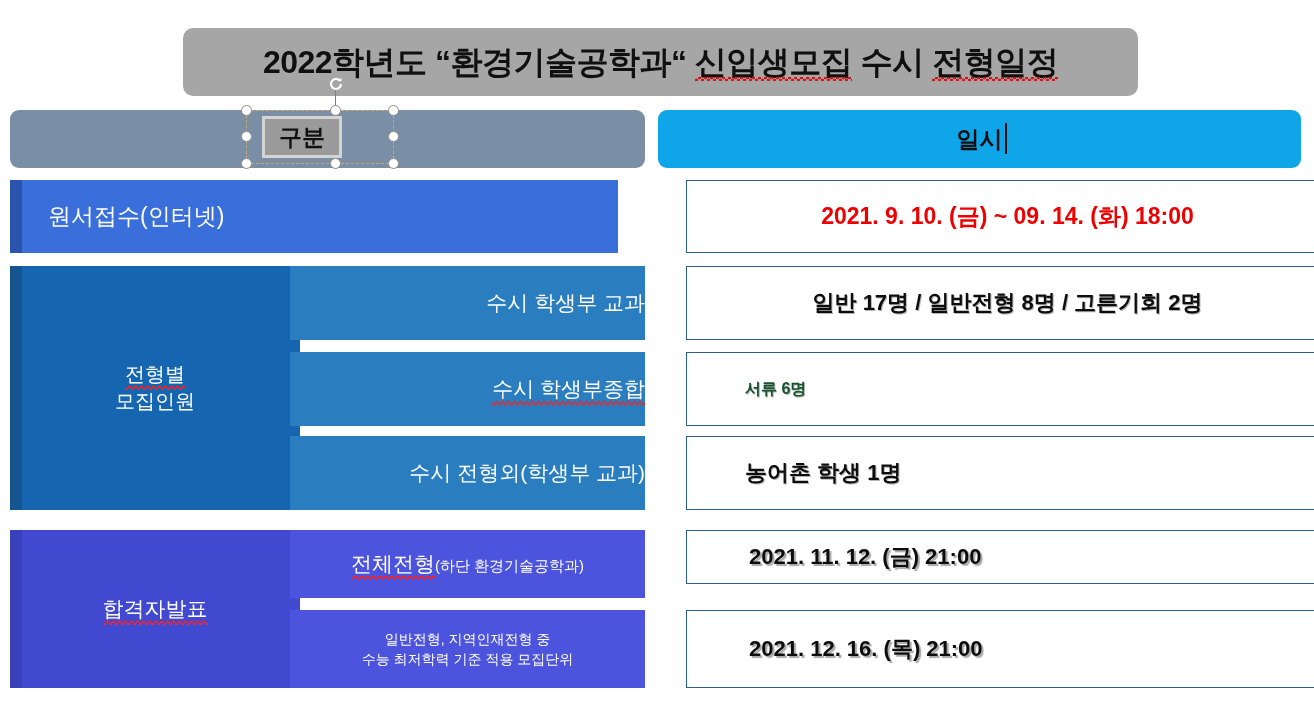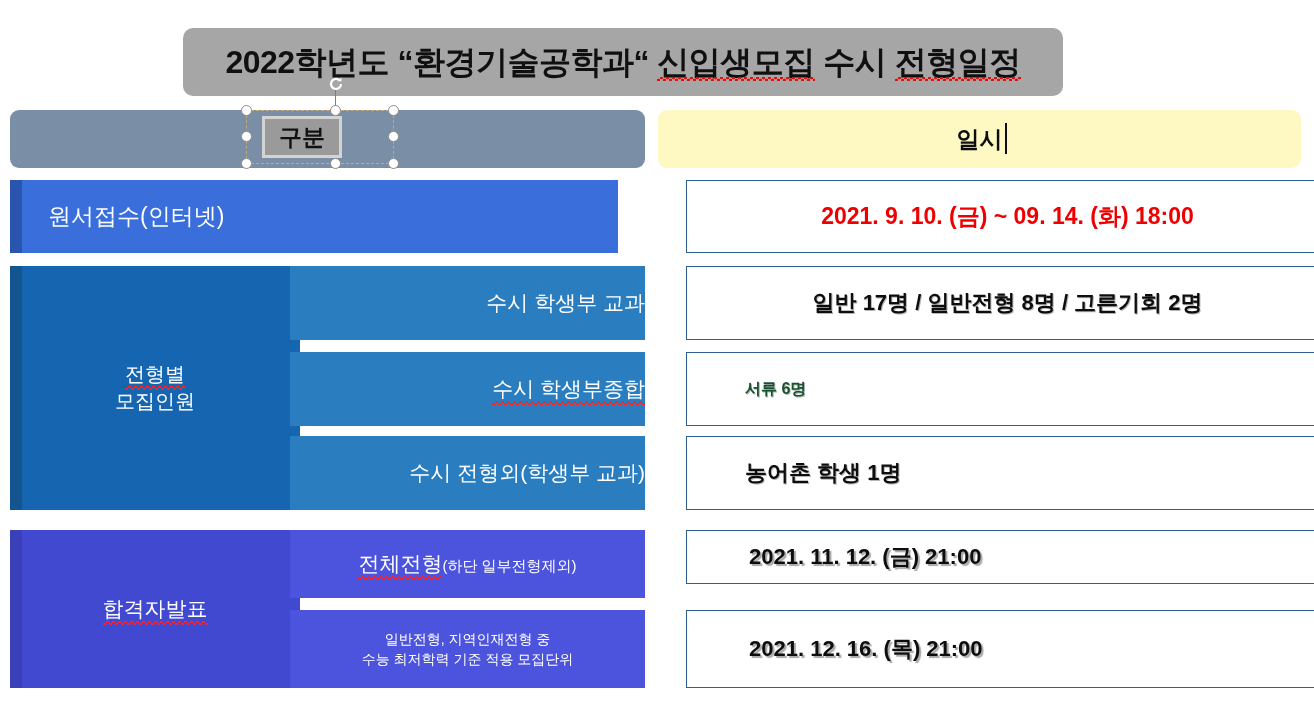--- a/index.html
+++ b/index.html
@@ -8,21 +8,21 @@
     width:1314px; height:701px; position:relative; overflow:hidden;
     font-family:"Liberation Sans","DejaVu Sans",sans-serif;
   }
   .stage { position:absolute; inset:0; }
 
   
   .abs { position:absolute; }
 
   
   #title-bar{
-    left:183px; top:28px; width:880px; height:68px;
+    left:183px; top:28px; width:955px; height:68px;
     background:#a6a6a6; border-radius:10px;
     display:flex; align-items:center; justify-content:center;
   }
   #title-text{
     font-size:32px; font-weight:bold; color:#101010; letter-spacing:-0.5px;
     white-space:nowrap; line-height:1;
   }
   .sq { position:relative; display:inline-block; }
   .sq::after{
     content:""; position:absolute; left:0; right:0; bottom:-3px; height:4px;
@@ -41,21 +41,21 @@
   }
 
   
   #hdr-left{
     left:10px; top:110px; width:635px; height:58px;
     background:#7a8fa6; border-radius:9px;
     display:flex; align-items:center; justify-content:center;
   }
   #hdr-right{
     left:658px; top:110px; width:643px; height:58px;
-    background:#fef9c3; border-radius:9px;
+    background:#0ea5e9; border-radius:9px;
     display:flex; align-items:center; justify-content:center;
   }
   .hdr-txt{ font-size:23px; font-weight:bold; color:#0d0d0d; }
   #hdr-right .hdr-txt{ position:relative; }
   #hdr-right .hdr-txt::after{
     content:""; position:absolute; right:-4px; top:-1px; width:2px; height:100%;
     background:#0d0d0d;
   }
 
   
@@ -230,21 +230,21 @@
 
   <div class="band" id="bot-left">
     <div class="accent"></div>
     <div class="accent2"></div>
     <div id="bot-left-label">
       <span class="sq-w">합격자발표</span>
     </div>
   </div>
 
   <div class="bsub" id="bsub1">
-    <span><span class="sq-w">전체전형</span><span class="small">(하단 일부전형제외)</span></span>
+    <span><span class="sq-w">전체전형</span><span class="small">(하단 환경기술공학과)</span></span>
   </div>
   <div class="vbox" id="v5">
     <span class="vtxt">2021. 11. 12. (금) 21:00</span>
   </div>
 
   <div class="bsub" id="bsub2">
     <span><span>일반전형, 지역인재전형 중</span><br><span>수능 최저학력 기준 적용 모집단위</span></span>
   </div>
   <div class="vbox" id="v6">
     <span class="vtxt">2021. 12. 16. (목) 21:00</span>

